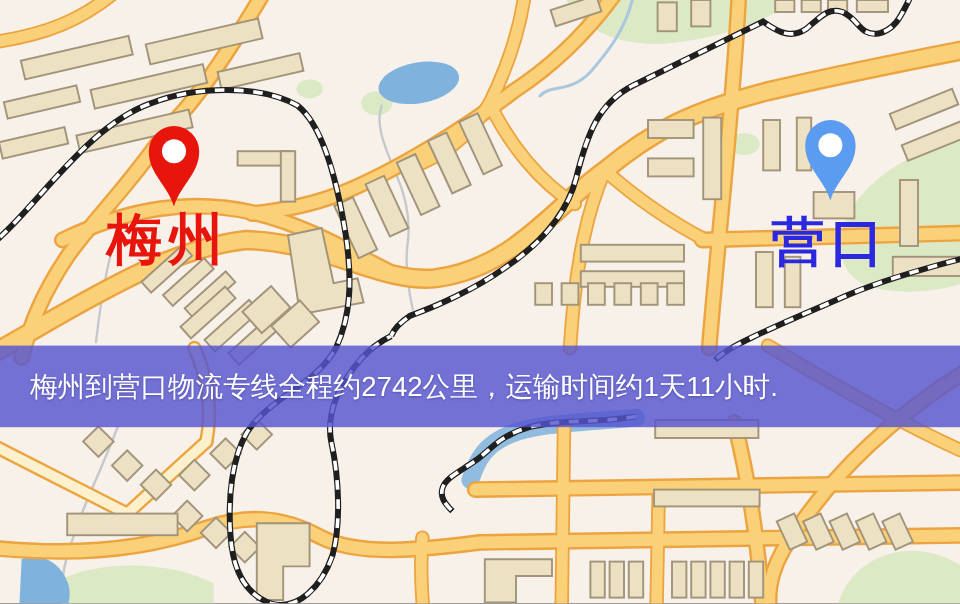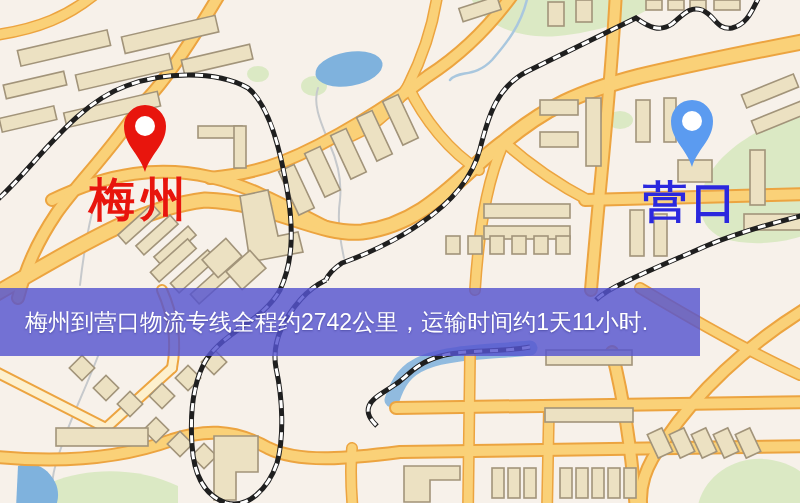--- a/index.html
+++ b/index.html
@@ -39,21 +39,21 @@
     font-family:"Liberation Serif", serif;font-weight:700;
     font-size:46px;line-height:1.05;letter-spacing:5px;
     text-shadow:0 0 2px rgba(255,255,255,.35);
     white-space:nowrap;
   }
   .origin-label{left:60px;top:176px;color:var(--origin-label);}
   .destination-label{left:612px;top:180px;color:var(--destination-label);font-size:44px;}
 
   
   .route-banner{
-    position:absolute;left:0;top:288px;width:700px;height:68px;z-index:5;
+    position:absolute;left:0;top:288px;width:800px;height:68px;z-index:5;
   }
   .route-banner::before{
     content:"";position:absolute;inset:0;
     background:var(--banner-bg);opacity:.82;
   }
   .route-banner .route-text{
     position:relative;z-index:1;display:block;
     padding-left:25px;line-height:68px;
     color:var(--banner-text);font-size:23px;
     text-shadow:0 1px 2px rgba(40,40,120,.45);

